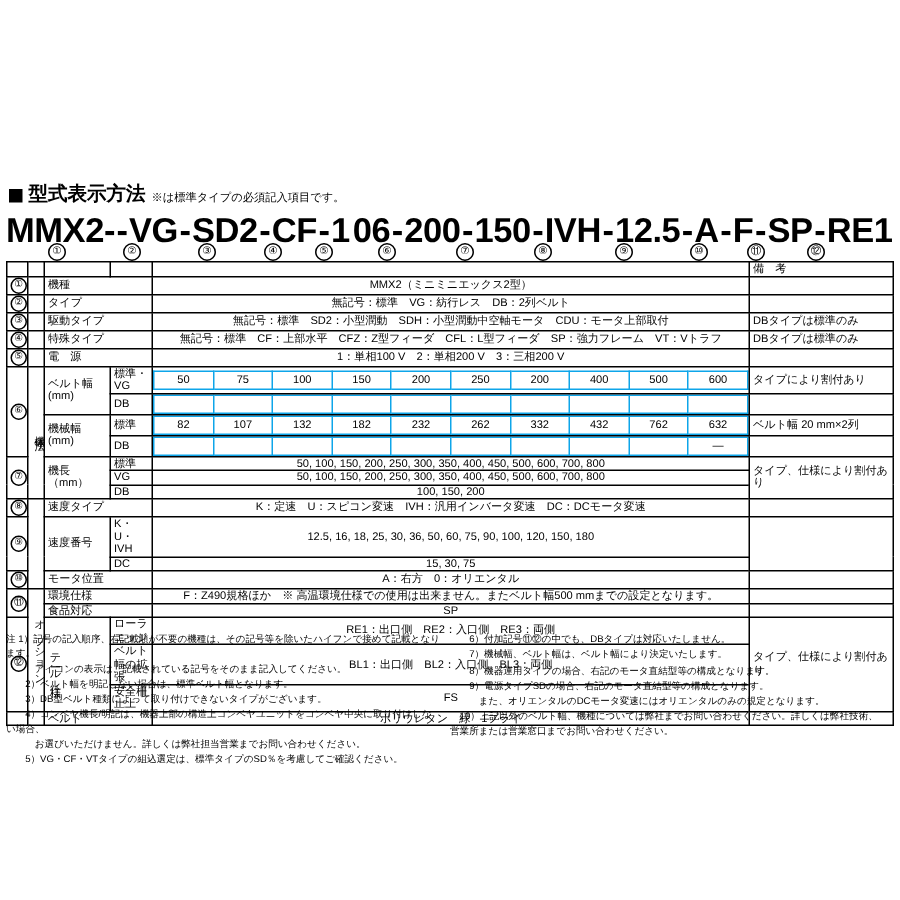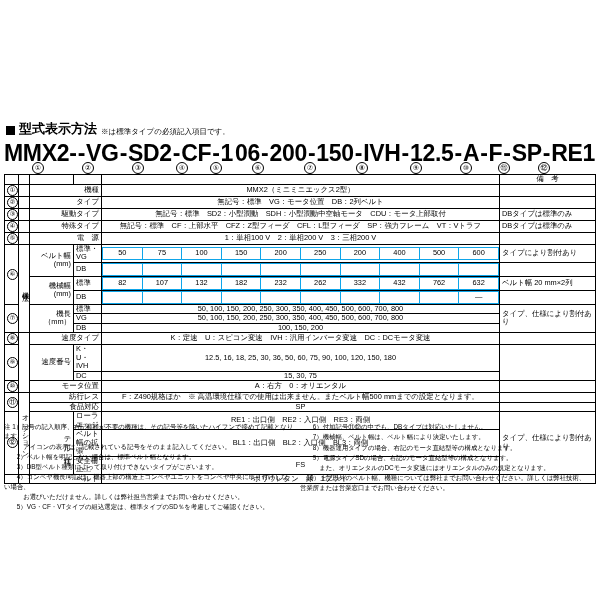--- a/index.html
+++ b/index.html
@@ -59,25 +59,25 @@
     display:inline-block;border:1px solid #000;border-radius:50%;
     width:9px;height:9px;line-height:8px;font-size:6.5px;text-align:center;
   }
   td.cat{width:11px;text-align:center;font-size:7px;padding:0;}
   .vert{
     writing-mode:vertical-rl;
     text-orientation:upright;
     letter-spacing:1px;
     margin:0 auto;display:inline-block;
   }
-  td.lbl{width:44px;text-align:right;}
+  td.lbl{width:44px;text-align:left;}
   td.lbl2{width:28px;text-align:left;}
   td.remark{width:96px;}
   td.body{}
-  .c{text-align:center;}
+  .c{text-align:left;}
   .l{text-align:center;}
 
   
   table.sub{border-collapse:collapse;width:100%;font-size:7.4px;table-layout:fixed;}
   table.sub td{border:1px solid #0ea5e9;padding:0;height:11px;text-align:center;}
 
   
   .notes{
     position:absolute;left:4px;top:422px;width:592px;
     font-size:6.4px;line-height:1.45;
@@ -140,21 +140,21 @@
       <td class="num"><span class="circ">①</span></td>
       <td class="cat"></td>
       <td class="lbl" colspan="2">機種</td>
       <td class="body l">MMX2（ミニミニエックス2型）</td>
       <td class="remark"></td>
     </tr>
     <tr>
       <td class="num"><span class="circ">②</span></td>
       <td class="cat"></td>
       <td class="lbl" colspan="2">タイプ</td>
-      <td class="body l">無記号：標準　VG：モータ位置　DB：2列ベルト</td>
+      <td class="body l">無記号：標準　VG：紡行レス　DB：2列ベルト</td>
       <td class="remark"></td>
     </tr>
     <tr>
       <td class="num"><span class="circ">③</span></td>
       <td class="cat"></td>
       <td class="lbl" colspan="2">駆動タイプ</td>
       <td class="body l">無記号：標準　SD2：小型潤動　SDH：小型潤動中空軸モータ　CDU：モータ上部取付</td>
       <td class="remark">DBタイプは標準のみ</td>
     </tr>
     <tr>
@@ -303,21 +303,21 @@
     <tr>
       <td class="num"><span class="circ">⑩</span></td>
       <td class="lbl" colspan="2">モータ位置</td>
       <td class="body l">A：右方　0：オリエンタル</td>
       <td class="remark"></td>
     </tr>
 
     <tr>
       <td class="num" rowspan="2"><span class="circ">⑪</span></td>
       <td class="cat" rowspan="5"><span class="vert">オプション</span></td>
-      <td class="lbl" colspan="2">紡行レス</td>
+      <td class="lbl" colspan="2">環境仕様</td>
       <td class="body l">F：Z490規格ほか　※ 高温環境仕様での使用は出来ません。またベルト幅500 mmまでの設定となります。</td>
       <td class="remark"></td>
     </tr>
     <tr>
       <td class="lbl" colspan="2">食品対応</td>
       <td class="body l">SP</td>
       <td class="remark"></td>
     </tr>
     <tr>
       <td class="num" rowspan="3"><span class="circ">⑫</span></td>

